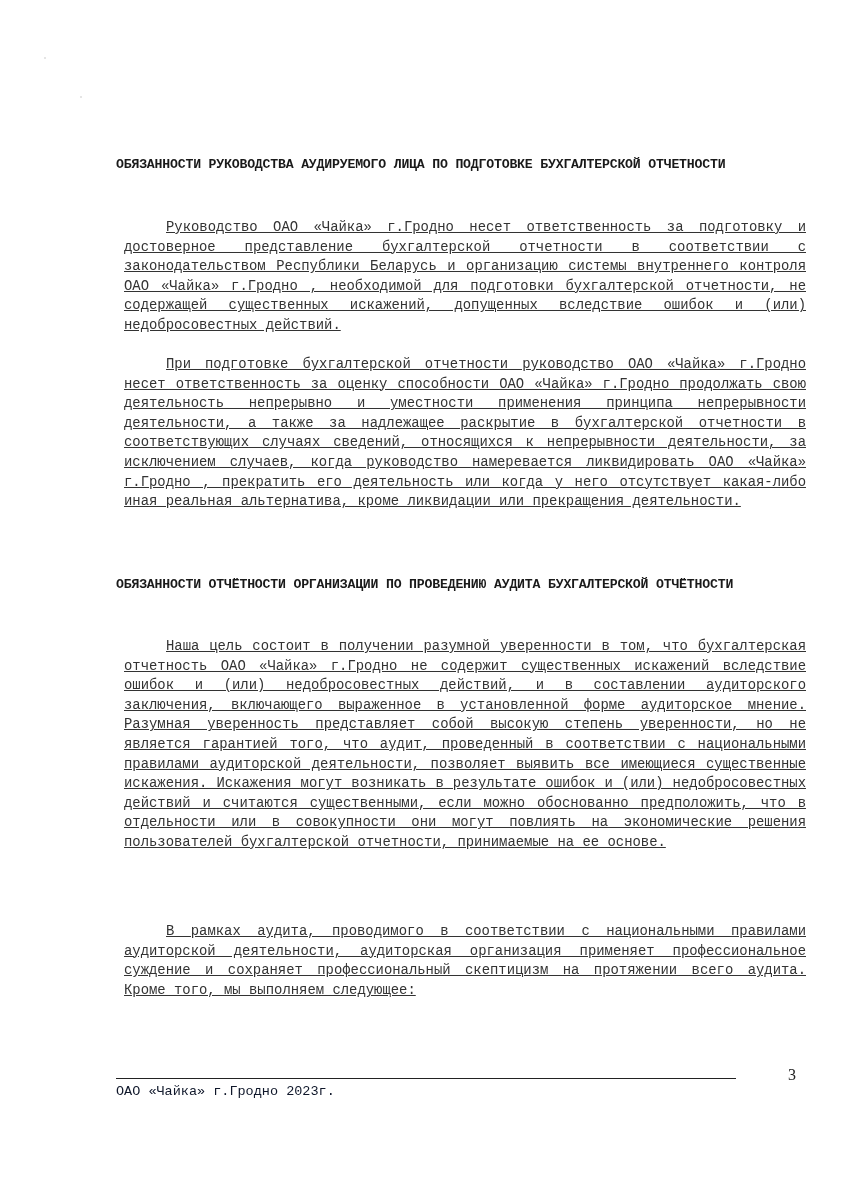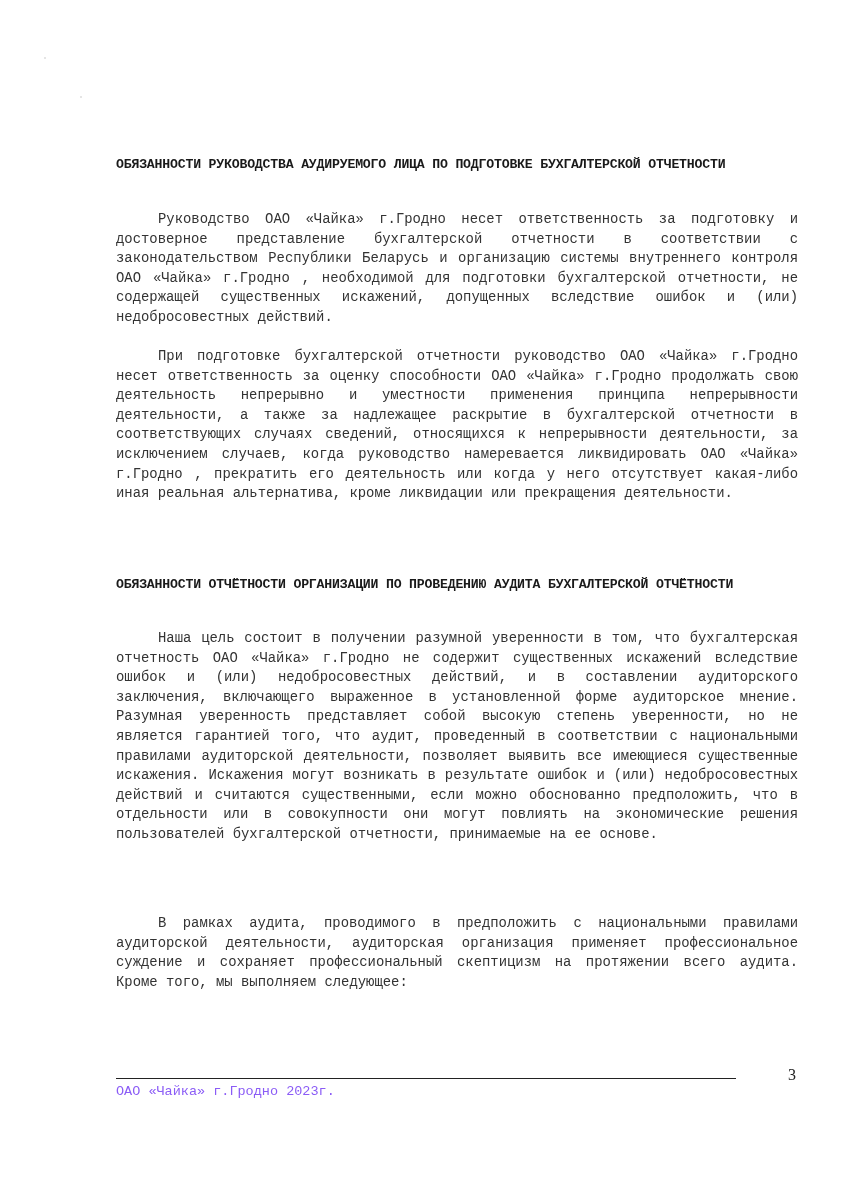--- a/index.html
+++ b/index.html
@@ -8,42 +8,42 @@
   .heading {
     position: absolute; left: 116px; width: 700px;
     font-family: "Liberation Mono", "DejaVu Sans Mono", monospace;
     font-weight: bold; font-size: 13.2px; line-height: 23px; color: #1a1a1a;
     letter-spacing: -0.2px;
   }
   .para {
     position: absolute; left: 116px; width: 682px;
     font-family: "Liberation Mono", "DejaVu Sans Mono", monospace;
     font-size: 13.9px; line-height: 19.6px; color: #333;
-    text-align: justify; text-indent: 42px; margin: 0;
+    text-align: justify; text-indent: 42px; margin: 8px; text-decoration: underline;
   }
   .footer-line { position: absolute; left: 116px; top: 1078px; width: 620px; height: 0; border-top: 1.4px solid #222; }
-  .footer-text { position: absolute; left: 116px; top: 1084px; font-size: 13.5px; font-family: "Liberation Mono", "DejaVu Sans Mono", monospace; color: #8b5cf6; }
+  .footer-text { position: absolute; left: 116px; top: 1084px; font-size: 13.5px; font-family: "Liberation Mono", "DejaVu Sans Mono", monospace; color: #0f172a; }
   .page-number { position: absolute; left: 788px; top: 1066px; font-size: 16px; font-family: "Liberation Serif", "DejaVu Serif", serif; color: #222; }
   .speck { position: absolute; width: 2px; height: 2px; background: #ddd; border-radius: 1px; }
 </style>
 </head>
 <body>
 
 <div class="page">
   <span class="speck" style="left:44px;top:57px;"></span>
   <span class="speck" style="left:80px;top:96px;"></span>
 
   <div class="heading" style="top:153px;">ОБЯЗАННОСТИ РУКОВОДСТВА АУДИРУЕМОГО ЛИЦА ПО ПОДГОТОВКЕ БУХГАЛТЕРСКОЙ ОТЧЕТНОСТИ</div>
 
   <p class="para" style="top:210px;">Руководство ОАО «Чайка» г.Гродно несет ответственность за подготовку и достоверное представление бухгалтерской отчетности в соответствии с законодательством Республики Беларусь и организацию системы внутреннего контроля ОАО «Чайка» г.Гродно , необходимой для подготовки бухгалтерской отчетности, не содержащей существенных искажений, допущенных вследствие ошибок и (или) недобросовестных действий.</p>
 
   <p class="para" style="top:347px;">При подготовке бухгалтерской отчетности руководство ОАО «Чайка» г.Гродно несет ответственность за оценку способности ОАО «Чайка» г.Гродно  продолжать свою деятельность непрерывно и уместности применения принципа непрерывности деятельности, а также за надлежащее раскрытие в бухгалтерской отчетности в соответствующих случаях сведений, относящихся к непрерывности деятельности, за исключением случаев, когда руководство намеревается ликвидировать ОАО «Чайка» г.Гродно , прекратить его деятельность или когда у него отсутствует какая-либо иная реальная альтернатива, кроме ликвидации или прекращения деятельности.</p>
 
   <div class="heading" style="top:573px;">ОБЯЗАННОСТИ ОТЧЁТНОСТИ ОРГАНИЗАЦИИ ПО ПРОВЕДЕНИЮ АУДИТА БУХГАЛТЕРСКОЙ ОТЧЁТНОСТИ</div>
 
   <p class="para" style="top:629px;">Наша цель состоит в получении разумной уверенности в том, что бухгалтерская отчетность ОАО «Чайка» г.Гродно не содержит существенных искажений вследствие ошибок и (или) недобросовестных действий, и в составлении аудиторского заключения, включающего выраженное в установленной форме аудиторское мнение. Разумная уверенность представляет собой высокую степень уверенности, но не является гарантией того, что аудит, проведенный в соответствии с национальными правилами аудиторской деятельности, позволяет выявить все имеющиеся существенные искажения. Искажения могут возникать в результате ошибок и (или) недобросовестных действий и считаются существенными, если можно обоснованно предположить, что в отдельности или в совокупности они могут повлиять на экономические решения пользователей бухгалтерской отчетности, принимаемые на ее основе.</p>
 
-  <p class="para" style="top:914px;">В рамках аудита, проводимого в предположить с национальными правилами аудиторской деятельности, аудиторская организация применяет профессиональное суждение и сохраняет профессиональный скептицизм на протяжении всего аудита. Кроме того, мы выполняем следующее:</p>
+  <p class="para" style="top:914px;">В рамках аудита, проводимого в соответствии с национальными правилами аудиторской деятельности, аудиторская организация применяет профессиональное суждение и сохраняет профессиональный скептицизм на протяжении всего аудита. Кроме того, мы выполняем следующее:</p>
 
   <div class="footer-line"></div>
   <div class="footer-text">ОАО «Чайка» г.Гродно 2023г.</div>
   <div class="page-number">3</div>
 </div>
 
 </body></html>

